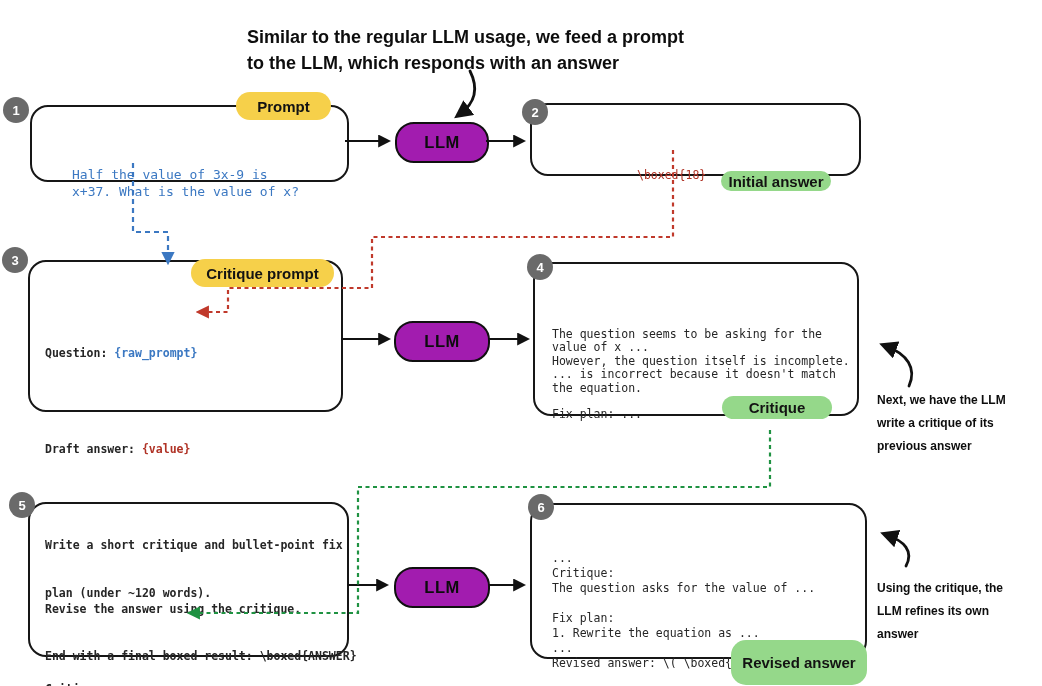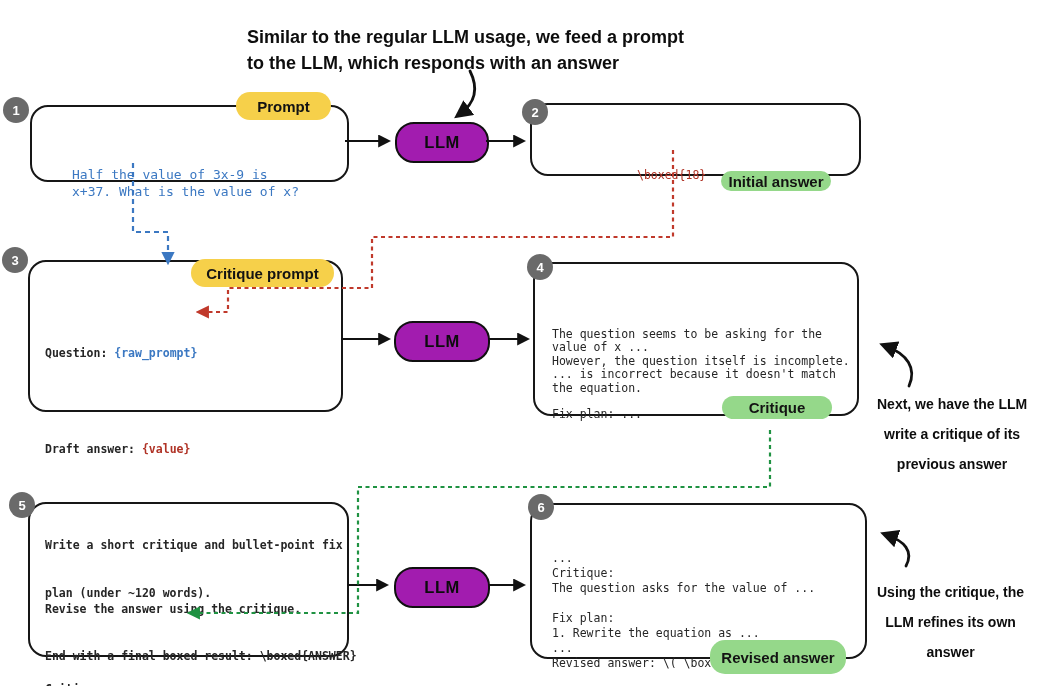--- a/index.html
+++ b/index.html
@@ -16,21 +16,21 @@
        color:#0c0c0c;z-index:5;letter-spacing:.5px;}
   .badge{position:absolute;width:26px;height:26px;border-radius:50%;background:#6a6a6a;color:#fff;
          font:700 13px "Liberation Sans",sans-serif;display:flex;align-items:center;justify-content:center;z-index:8;}
   .code{position:absolute;font-family:"DejaVu Sans Mono",monospace;color:#262626;white-space:pre;z-index:3;margin-top:38px;}
   .crow{white-space:pre;font-weight:bold;}
   .c-blue{color:#3B78C2;}
   .c-red{color:#B03326;}
   .note{position:absolute;font-weight:700;color:#0d0d0d;white-space:pre;z-index:2;
         font-family:"Liberation Sans",sans-serif;}
   .note-top{font-size:18px;line-height:26px;}
-  .note-side{font-size:14px;line-height:30px;text-align:center;}
+  .note-side{font-size:12px;line-height:23px;}
 </style>
 </head>
 <body>
 
 <div class="canvas">
 
   <svg class="wires" width="1042" height="686" viewBox="0 0 1042 686">
     <defs>
       <marker id="mBlack" viewBox="0 0 10 10" refX="6" refY="5" markerWidth="6.5" markerHeight="6.5" orient="auto-start-reverse">
         <path d="M0 0 L10 5 L0 10 z" fill="#111"></path>
@@ -122,21 +122,21 @@
     
     
     
     
   </div>
 
   <div class="llm" style="left:394px;top:567px;width:92px;height:37px;">LLM</div>
 
   <div class="rbox" style="left:530px;top:503px;width:333px;height:152px;"></div>
   <div class="badge" style="left:528px;top:494px;">6</div>
-  <div class="tag green" style="left:710px;top:640px;width:136px;height:34px;">Revised answer</div>
+  <div class="tag green" style="left:731px;top:640px;width:136px;height:45px;">Revised answer</div>
   <div class="code" style="left:552px;top:513px;font-size:11.5px;line-height:15px;">...
 Critique:
 The question asks for the value of ...
 
 Fix plan:
 1. Rewrite the equation as ...
 ...
 Revised answer: \( \boxed{83} \)</div>
 
 </div>

